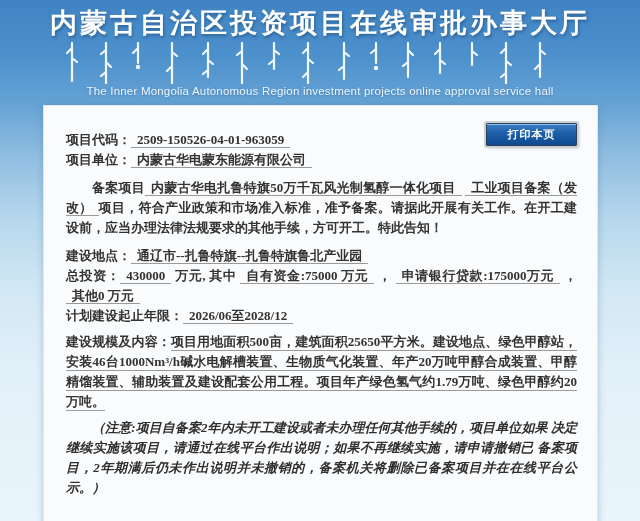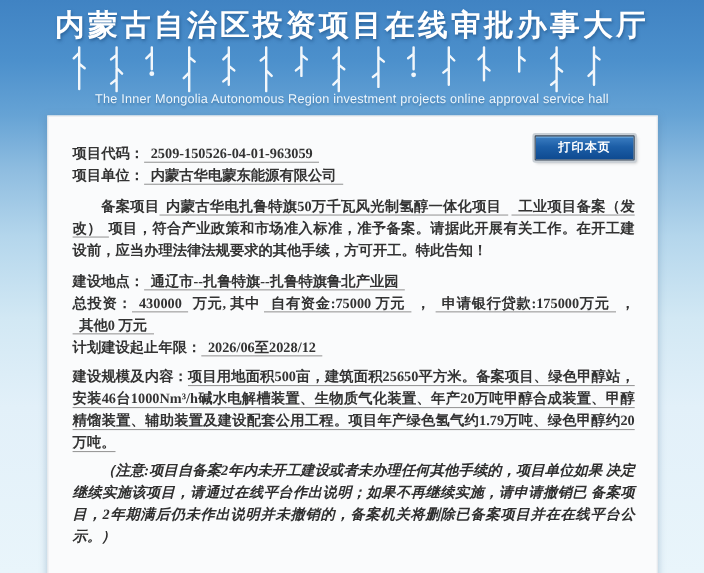--- a/index.html
+++ b/index.html
@@ -92,17 +92,17 @@
   <p class="line"><span>项目单位：</span><span class="u pad">内蒙古华电蒙东能源有限公司</span></p>
 
   <p class="para indent gap8"><span>备案项目</span><span class="u pad">内蒙古华电扎鲁特旗50万千瓦风光制氢醇一体化项目</span> <span class="u pad">工业项目备案（发改）</span><span>项目，符合产业政策和市场准入标准，准予备案。请据此开展有关工作。在开工建设前，应当办理法律法规要求的其他手续，方可开工。特此告知！</span></p>
 
   <p class="line gap8"><span>建设地点：</span><span class="u pad">通辽市--扎鲁特旗--扎鲁特旗鲁北产业园</span></p>
 
   <p class="line"><span>总投资：</span><span class="u pad">430000</span> <span>万元, 其中</span> <span class="u pad">自有资金:75000 万元</span> <span>，</span> <span class="u pad">申请银行贷款:175000万元</span> <span>，</span> <span class="u pad">其他0 万元</span></p>
 
   <p class="line"><span>计划建设起止年限：</span><span class="u pad">2026/06至2028/12</span></p>
 
-  <p class="para gap6"><span>建设规模及内容：</span><span class="uv">项目用地面积500亩，建筑面积25650平方米。备案项目、绿色甲醇站，安装46台1000Nm³/h碱水电解槽装置、生物质气化装置、年产20万吨甲醇合成装置、甲醇精馏装置、辅助装置及建设配套公用工程。项目年产绿色氢气约1.79万吨、绿色甲醇约20万吨。</span></p>
+  <p class="para gap6"><span>建设规模及内容：</span><span class="uv">项目用地面积500亩，建筑面积25650平方米。建设地点、绿色甲醇站，安装46台1000Nm³/h碱水电解槽装置、生物质气化装置、年产20万吨甲醇合成装置、甲醇精馏装置、辅助装置及建设配套公用工程。项目年产绿色氢气约1.79万吨、绿色甲醇约20万吨。</span></p>
 
   <p class="para indent note"><span>（</span><b>注意:</b><span>项目自备案2年内未开工建设或者未办理任何其他手续的，项目单位如果 决定继续实施该项目，请通过在线平台作出说明；如果不再继续实施，请申请撤销已 备案项目，2年期满后仍未作出说明并未撤销的，备案机关将删除已备案项目并在在线平台公示。）</span></p>
 
 </div>
 
 </body></html>

